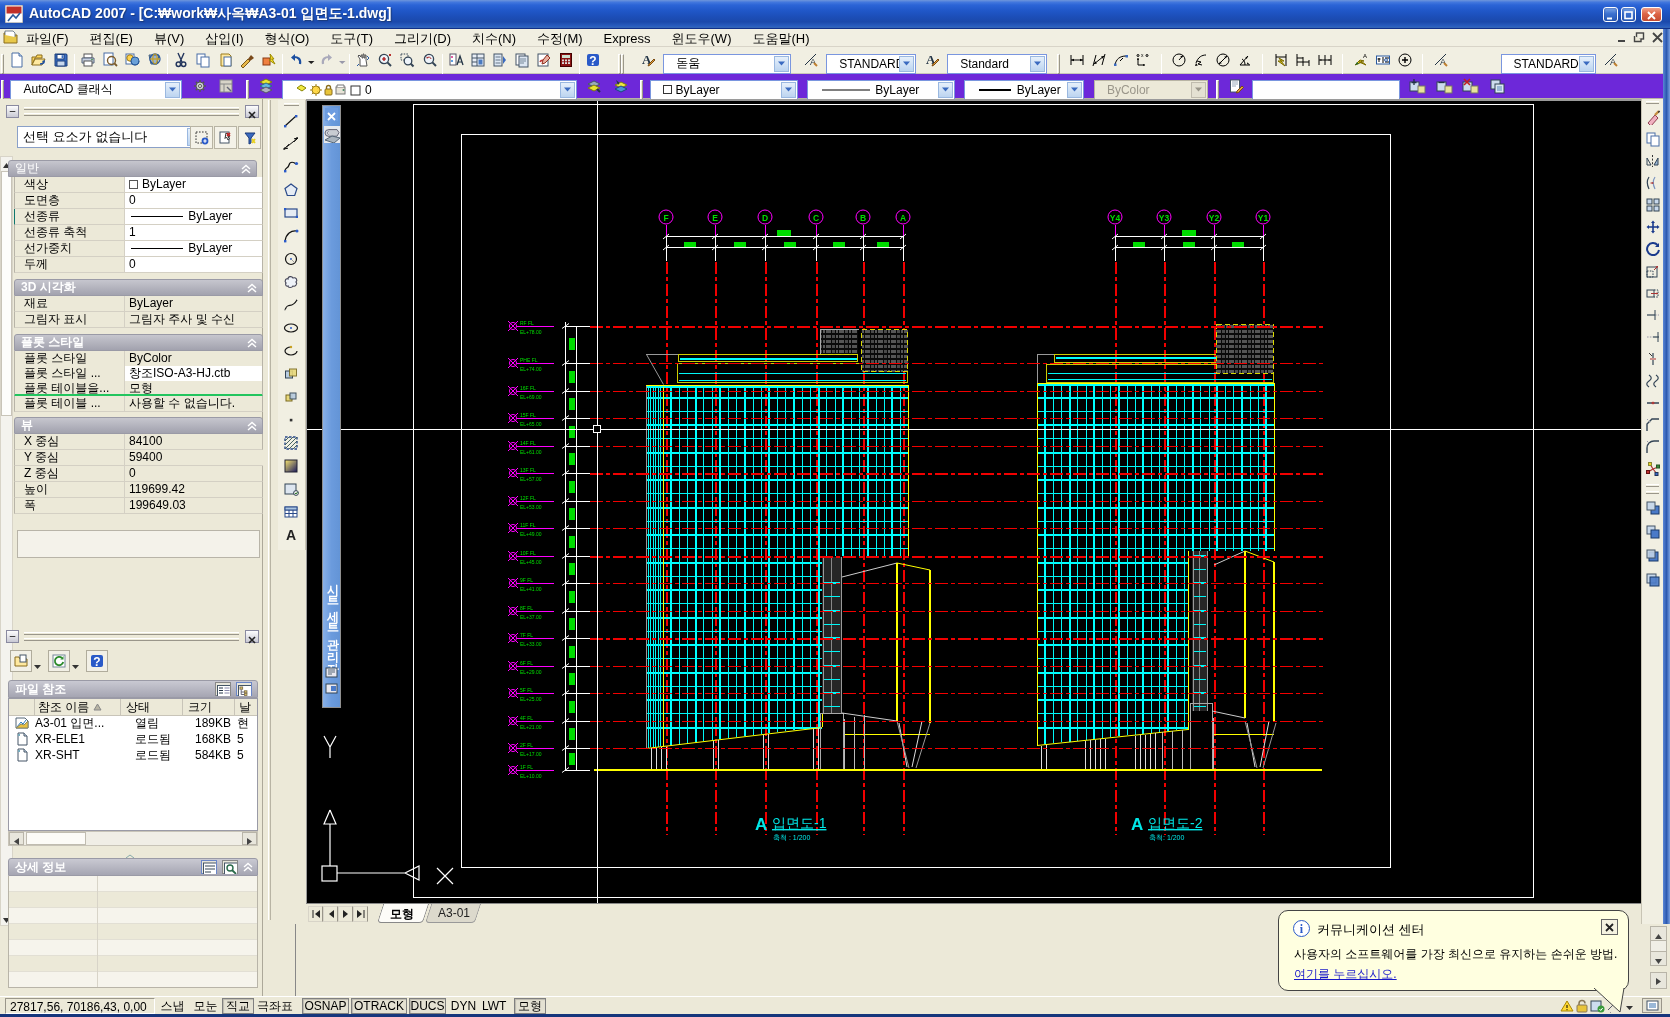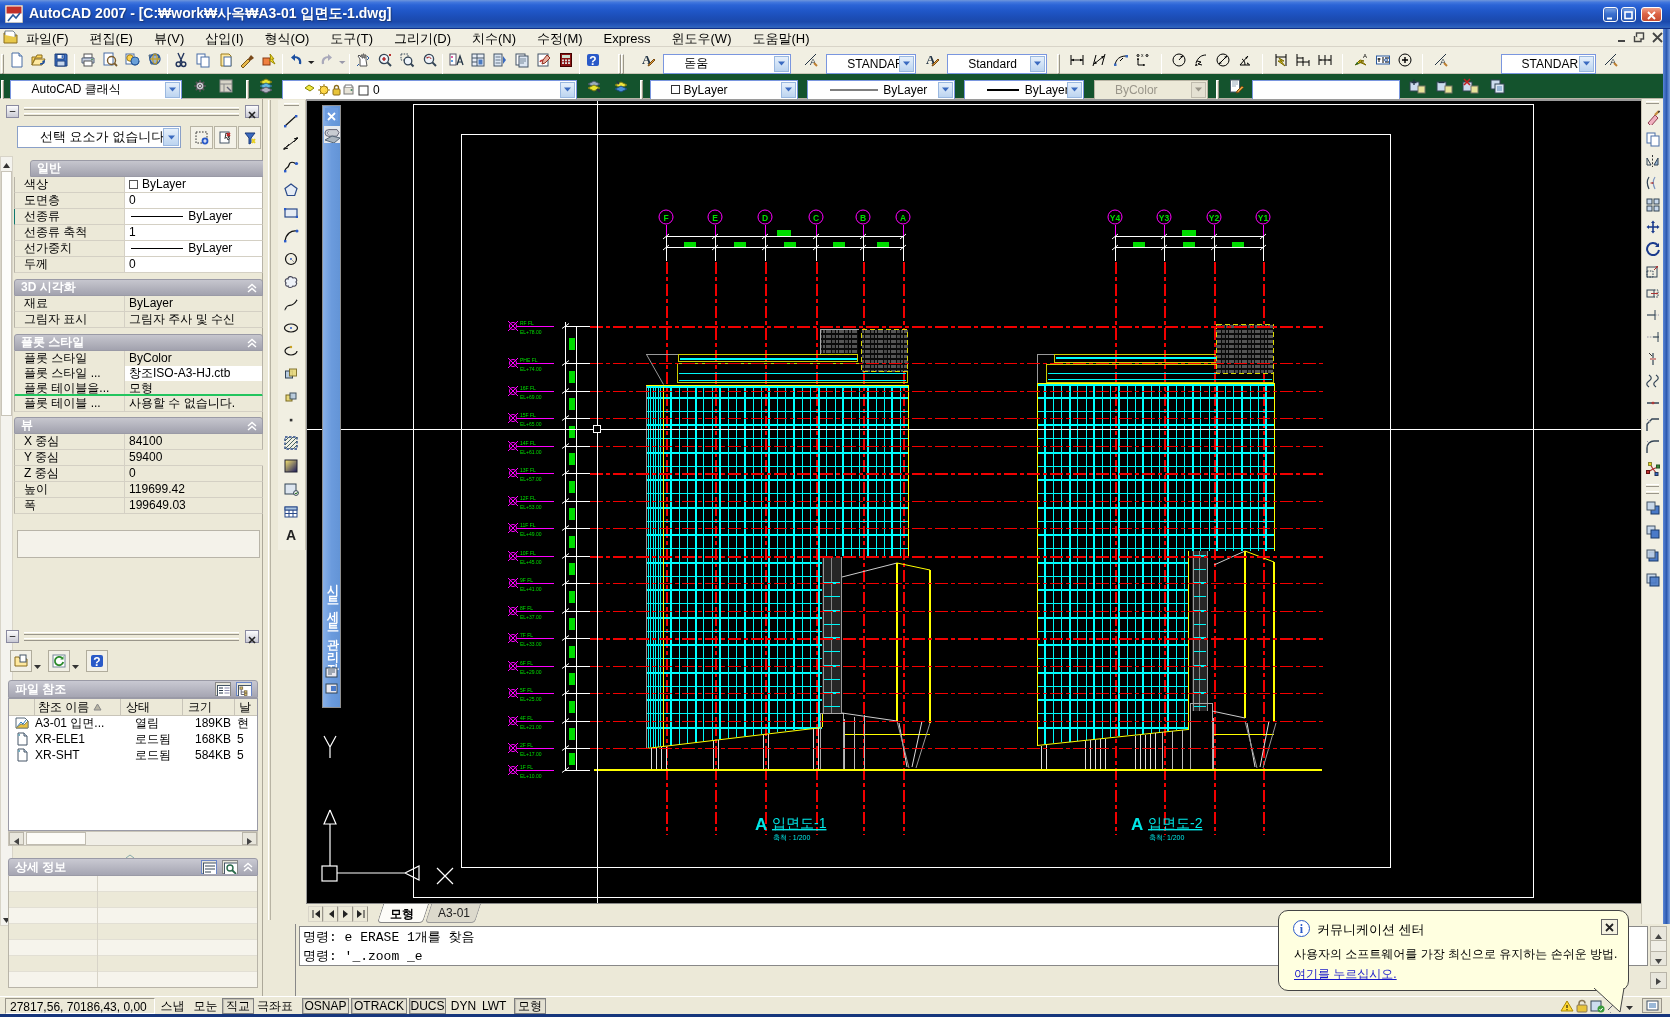--- a/index.html
+++ b/index.html
@@ -1,20 +1,20 @@
 <!DOCTYPE html>
 <html><head><meta charset="utf-8"><title>a</title><style>
 *{margin:0;padding:0;box-sizing:border-box}
 html,body{width:1670px;height:1017px;overflow:hidden;background:#000}
 body{font-family:"Liberation Sans",sans-serif;position:relative}
 .abs{position:absolute}
 .tbtn{display:inline-flex;align-items:center;justify-content:center;width:22px;height:22px;border:1px solid transparent}
 .sep{display:inline-block;width:1px;height:20px;background:#9a968a;border-right:1px solid #fff;margin:0 2px;vertical-align:middle}
 .grip{display:inline-block;width:3px;height:20px;border-left:1px solid #fff;border-top:1px solid #fff;border-right:1px solid #9a968a;border-bottom:1px solid #9a968a;background:#ece9d8;margin:0 2px 0 1px;vertical-align:middle}
-.combo{position:relative;background:#fff;border:1px solid #7a96df;height:20px;font-size:12px;color:#000;display:inline-flex;align-items:center;padding-left:20px;vertical-align:middle}
+.combo{position:relative;background:#fff;border:1px solid #7a96df;height:20px;font-size:12px;color:#000;display:inline-flex;align-items:center;padding-left:12px;vertical-align:middle}
 .combo .da{position:absolute;right:1px;top:1px;bottom:1px;width:15px;background:linear-gradient(#e6f0fb,#bcd4f0);border:1px solid #9ab8e0;display:flex;align-items:center;justify-content:center}
 .da svg{display:block}
 .sbtn{font-size:12px;color:#000;background:#ece9d8;border:1px solid #ece9d8;padding:0 6px;height:16px;line-height:15px;display:inline-block}
 .sbtn.on{border:1px solid #808080;background:#e4e1d2;box-shadow:inset 1px 1px 1px rgba(0,0,0,.18)}
 </style></head><body>
 <div class="abs" style="left:0;top:0;width:1670px;height:29px;background:linear-gradient(180deg,#6f96db 0%,#4277dd 8%,#2b64d6 18%,#2057c8 38%,#1c4eb8 60%,#1b49ab 78%,#2a5ec0 94%,#3667b0 100%);border-bottom:1px solid #10308a">
 <svg width="18" height="18" style="position:absolute;left:5px;top:5px">
       <rect x="0" y="0" width="18" height="18" fill="#fff" stroke="#888"></rect>
       <rect x="1.5" y="1.5" width="15" height="7" fill="#c03028"></rect>
       <path d="M3 16l5-6 3 3 4-5" stroke="#2a5a9a" fill="none" stroke-width="1.6"></path>
@@ -349,21 +349,21 @@
         </svg>
       </span></span>
 <span class="tbtn">
       <svg width="16" height="16" viewBox="0 0 16 16" style="">
         <path d="M2 13L13 2" stroke="#234"></path>
         <text x="7" y="13" font-size="9" fill="#234">A</text>
         <path d="M11 11l3 3" stroke="#c08030" stroke-width="2"></path>
       </svg>
     </span>
 </div>
-<div class="abs" style="left:0;top:74px;width:1670px;height:25px;background:#14532d;border-bottom:1px solid #b8b4a4;white-space:nowrap;padding-top:1px">
+<div class="abs" style="left:0;top:74px;width:1670px;height:25px;background:#6d28d9;border-bottom:1px solid #b8b4a4;white-space:nowrap;padding-top:1px">
 <span class="grip"></span>
 <span class="combo" style="width:172px">AutoCAD 클래식<span class="da">
         <svg width="11" height="11" viewBox="0 0 11 11" style="">
           <path d="M2 3.5l3.5 4L9 3.5z" fill="#3a6ac0"></path>
         </svg>
       </span></span>
 <span class="tbtn" style="margin-left:2px">
       <svg width="16" height="16" viewBox="0 0 16 16" style="">
         <circle cx="8" cy="8" r="4" fill="#c8c8d0" stroke="#555"></circle>
         <g stroke="#555" stroke-width="1.6"></g>
@@ -492,21 +492,21 @@
 </div>
 <div class="abs" style="left:0;top:99px;width:263px;height:897px;background:#ece9d8;border-right:1px solid #aca899"></div>
 <div class="abs" style="left:4px;top:105px;width:255px;height:14px">
 <span style="position:absolute;left:2px;top:0;width:13px;height:13px;background:linear-gradient(#fdfdfd,#c9c9d4);border:1px solid #8a8aa0;font-size:10px;line-height:10px;text-align:center">–</span>
 <span style="position:absolute;left:20px;right:20px;top:2px;height:3px;border-top:1px solid #fff;border-bottom:1px solid #9a968a"></span>
 <span style="position:absolute;left:20px;right:20px;top:8px;height:3px;border-top:1px solid #fff;border-bottom:1px solid #9a968a"></span>
 <span style="position:absolute;right:0;top:0;width:14px;height:13px;background:linear-gradient(#fdfdfd,#c9c9d4);border:1px solid #8a8aa0;text-align:center"><svg width="10" height="10" viewBox="0 0 10 10" style="">
         <path d="M2 2l6 6M8 2L2 8" stroke="#222" stroke-width="1.6"></path>
       </svg></span>
   </div>
-<div class="abs" style="left:17px;top:126px;width:164px;height:22px;background:#fff;border:1px solid #8aa0c8;font-size:13px;line-height:20px;padding-left:22px">선택 요소가 없습니다
+<div class="abs" style="left:17px;top:126px;width:188px;height:22px;background:#fff;border:1px solid #8aa0c8;font-size:13px;line-height:20px;padding-left:5px">선택 요소가 없습니다
 <span class="da" style="position:absolute;right:1px;top:1px;bottom:1px;width:16px;background:linear-gradient(#e6f0fb,#bcd4f0);border:1px solid #9ab8e0;display:flex;align-items:center;justify-content:center">
       <svg width="11" height="11" viewBox="0 0 11 11" style="">
         <path d="M2 3.5l3.5 4L9 3.5z" fill="#3a6ac0"></path>
       </svg>
     </span></div>
 <span class="abs" style="left:190px;top:126px;width:23px;height:23px;border:1px solid #b8b4a4;background:#f4f2e8;display:inline-flex;align-items:center;justify-content:center">
     <svg width="16" height="16" viewBox="0 0 16 16" style="">
       <rect x="2" y="2" width="11" height="11" fill="none" stroke="#333" stroke-dasharray="1.6 1.4"></rect>
       <circle cx="11" cy="11" r="3.4" fill="#2a5ac8"></circle>
       <path d="M9.3 11h3.4M11 9.3v3.4" stroke="#fff" stroke-width="1.2"></path>
@@ -527,21 +527,21 @@
   </span>
 <div class="abs" style="left:0;top:156px;width:13px;height:770px;background:#f4f3ee;border:1px solid #d8d4c8">
 <span style="position:absolute;top:0;left:0;width:11px;height:13px;text-align:center"><svg width="11" height="11" viewBox="0 0 11 11" style="">
         <path d="M5.5 3L2 8h7z" fill="#333"></path>
       </svg></span>
 <span style="position:absolute;bottom:0;left:0;width:11px;height:13px;text-align:center"><svg width="11" height="11" viewBox="0 0 11 11" style="">
         <path d="M5.5 8L2 3h7z" fill="#333"></path>
       </svg></span>
 <span style="position:absolute;top:14px;left:0;width:11px;height:245px;background:#fdfdfb;border:1px solid #c8c4b8"></span>
   </div>
-<div class="abs" style="left:30px;top:160px;width:249px;height:17px;background:linear-gradient(#c6c6ce,#a2a2ae);border:1px solid #9a9aa6;border-radius:3px 3px 0 0;color:#fff;font-weight:bold;font-size:12px;line-height:15px;padding-left:6px">일반
+<div class="abs" style="left:8px;top:160px;width:249px;height:17px;background:linear-gradient(#c6c6ce,#a2a2ae);border:1px solid #9a9aa6;border-radius:3px 3px 0 0;color:#fff;font-weight:normal;font-size:12px;line-height:15px;padding-left:6px">일반
 <span style="position:absolute;right:4px;top:2px"><svg width="12" height="12" viewBox="0 0 12 12" style="">
         <path d="M2 6l4-3.5L10 6M2 10l4-3.5L10 10" stroke="#fff" fill="none" stroke-width="1.4"></path>
       </svg></span></div>
 <div class="abs" style="left:14px;top:177px;width:249px;height:16px;display:flex;font-size:12px;line-height:15px;border-left:1px solid #b8b4a8;border-right:1px solid #b8b4a8;border-bottom:1px solid #d4d0c4">
 <span style="width:110px;padding-left:9px;background:#ece9d8;border-right:1px solid #d4d0c4;white-space:nowrap;overflow:hidden">색상</span>
 <span style="flex:1;background:#fff;padding-left:4px;white-space:nowrap;overflow:hidden"><span style="display:inline-block;width:9px;height:9px;border:1px solid #555;background:#fff;margin-right:4px;vertical-align:-1px"></span>ByLayer</span>
   </div>
 <div class="abs" style="left:14px;top:193px;width:249px;height:16px;display:flex;font-size:12px;line-height:15px;border-left:1px solid #b8b4a8;border-right:1px solid #b8b4a8;border-bottom:1px solid #d4d0c4">
 <span style="width:110px;padding-left:9px;background:#ece9d8;border-right:1px solid #d4d0c4;white-space:nowrap;overflow:hidden">도면층</span>
 <span style="flex:1;background:#fff;padding-left:4px;white-space:nowrap;overflow:hidden">0</span>
@@ -1653,21 +1653,20 @@
           <path d="M1 1l5 4-5 4z" fill="#222"></path>
         </svg>
       </span>
 </span>
 <span style="position:absolute;left:74px;top:0;width:46px;height:19px;background:#fdfcf8;border:1px solid #888;border-top:none;transform:skewX(-18deg);border-radius:0 0 4px 4px"></span>
 <span style="position:absolute;left:84px;top:2px;font-weight:bold">모형</span>
 <span style="position:absolute;left:122px;top:0;width:50px;height:19px;background:#dcd9cc;border:1px solid #999;border-top:none;transform:skewX(-18deg);border-radius:0 0 4px 4px"></span>
 <span style="position:absolute;left:132px;top:2px;color:#222">A3-01</span>
 </div>
 <div class="abs" style="left:295px;top:924px;width:1375px;height:72px;background:#ece9d8;border-left:1px solid #888">
-<div style="position:absolute;left:3px;top:2px;right:22px;height:40px;background:#fff;border:1px solid #888;font-family:'Liberation Mono',monospace;font-size:13px;line-height:19px;padding:1px 3px;color:#000">명령: e ERASE 1개를 찾음<br>명령: '_.zoom _e</div>
 <div style="position:absolute;right:3px;top:2px;width:17px;height:40px;background:#f0eee6;border:1px solid #b8b4a8">
 <span style="position:absolute;top:0;left:0;right:0;height:14px;background:#e8e6dc;border-bottom:1px solid #b8b4a8;text-align:center"><svg width="9" height="9" viewBox="0 0 9 9" style="">
           <path d="M4.5 2L1 7h7z" fill="#444"></path>
         </svg></span>
 <span style="position:absolute;bottom:0;left:0;right:0;height:14px;background:#e8e6dc;border-top:1px solid #b8b4a8;text-align:center"><svg width="9" height="9" viewBox="0 0 9 9" style="">
           <path d="M4.5 7L1 2h7z" fill="#444"></path>
         </svg></span>
     </div>
 <span style="position:absolute;right:3px;top:48px;width:17px;height:17px;background:#e8e6dc;border:1px solid #b8b4a8;text-align:center"><svg width="9" height="11" viewBox="0 0 9 11" style="">
         <path d="M2 2l5 3.5L2 9z" fill="#444"></path>

